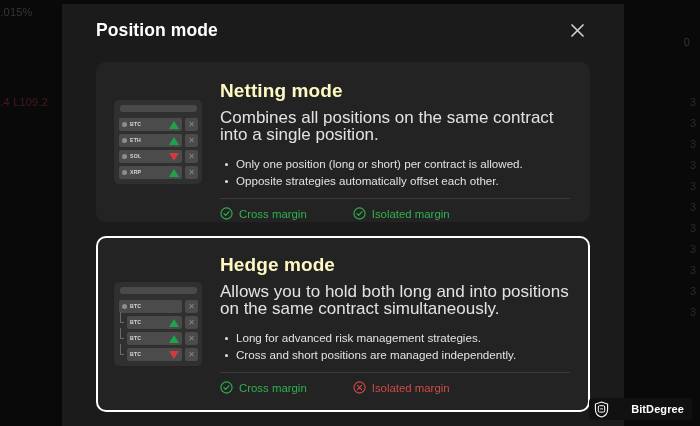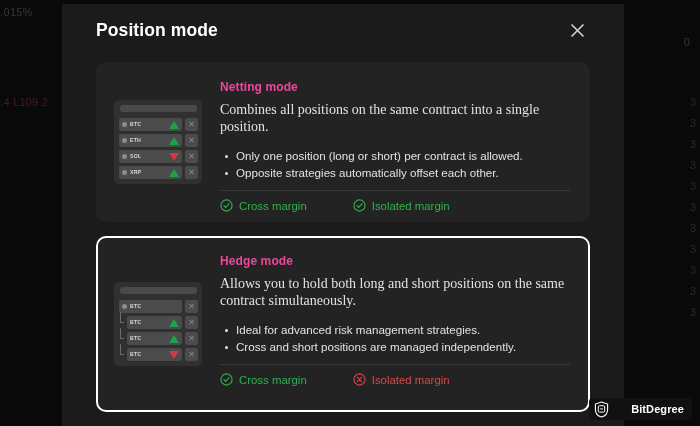--- a/index.html
+++ b/index.html
@@ -176,31 +176,30 @@
     align-items: center;
     justify-content: center;
     color: #8a8a8a;
     font-size: 8px;
     line-height: 1;
   }
 
   
   .card-body { flex: 1 1 auto; min-width: 0; padding-top: 1px; }
   .card-title {
-    color: #ec4899;
-    font-size: 12px;
+    color: #fef9c3;
+    font-size: 19px;
     font-weight: bold;
     margin-bottom: 8px;
     letter-spacing: .1px;
   }
   .card-desc {
     color: #e2e2e2;
-    font-size: 14px;
+    font-size: 17px;
     line-height: 16.5px;
-    font-family: Liberation Serif, serif;
   }
   .card-bullets {
     list-style: none;
     margin-top: 13px;
   }
   .card-bullets li {
     color: #e2e2e2;
     font-size: 11.6px;
     line-height: 16.5px;
     padding-left: 16px;
@@ -395,23 +394,23 @@
         <div class="thumb-cell">
           <span class="ticker">BTC</span>
           <span class="arrow down"></span>
         </div>
         <div class="thumb-x">✕</div>
       </div>
     </div>
 
     <div class="card-body">
       <div class="card-title">Hedge mode</div>
-      <div class="card-desc">Allows you to hold both long and short positions on the same contract simultaneously.</div>
+      <div class="card-desc">Allows you to hold both long and into positions on the same contract simultaneously.</div>
       <ul class="card-bullets">
-        <li>Ideal for advanced risk management strategies.</li>
+        <li>Long for advanced risk management strategies.</li>
         <li>Cross and short positions are managed independently.</li>
       </ul>
       <div class="divider"></div>
       <div class="margin-row">
         <div class="margin-badge ok">
           <svg width="13" height="13" viewBox="0 0 14 14" aria-hidden="true">
             <circle cx="7" cy="7" r="6" fill="none" stroke="#2fb24f" stroke-width="1.2"></circle>
             <path d="M4.2 7.1 L6.1 9 L9.8 5.1" fill="none" stroke="#2fb24f" stroke-width="1.2" stroke-linecap="round" stroke-linejoin="round"></path>
           </svg>
           <span>Cross margin</span>

